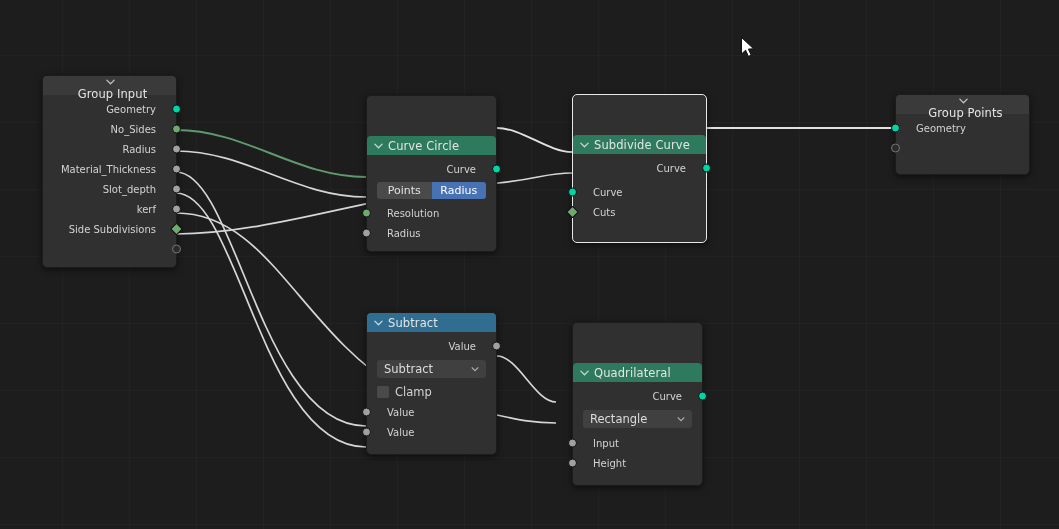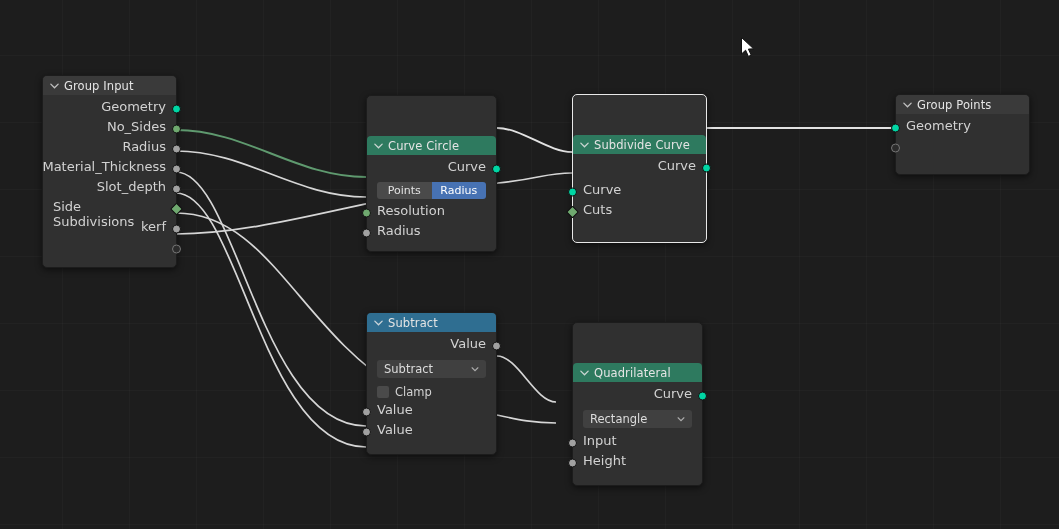--- a/index.html
+++ b/index.html
@@ -34,31 +34,31 @@
     height: 19px;
     border-radius: 4px 4px 0 0;
     display: flex; align-items: center;
     padding-left: 6px;
     font-size: 11.5px;
     color: #e4e4e4;
     letter-spacing: 0.1px;
   }
   .node-header.green  { background: #2e7a5f; margin-top: 40px; }
   .node-header.blue   { background: #2f6e91; }
-  .node-header.gray   { background: #3a3a3a; }
+  .node-header.gray   { background: #3a3a3a; flex-direction: column; }
   .chev { width: 11px; height: 11px; margin-right: 4px; flex: 0 0 auto; opacity: .85; }
   .node-body { padding: 4px 0 8px 0; position: relative; }
 
   .row {
     position: relative;
     height: 20px;
-    display: flex; 
-    font-size: 13px;
+    display: flex; align-items: center;
+    font-size: 10px;
     color: #d2d2d2;
-    padding: 0 10px;
+    padding: 0 20px;
   }
   .row.out { justify-content: flex-end; }
   .row.in  { justify-content: flex-start; }
 
   .sock {
     position: absolute;
     width: 9px; height: 9px;
     border-radius: 50%;
     border: 1px solid #121212;
     top: 50%;
@@ -177,26 +177,26 @@
       </div>
       <div class="row out">
         <span>Material_Thickness</span>
         <span class="sock right gray"></span>
       </div>
       <div class="row out">
         <span>Slot_depth</span>
         <span class="sock right gray"></span>
       </div>
       <div class="row out">
+        <span>kerf</span>
+        <span class="sock right gray"></span>
+      </div>
+      <div class="row out">
         <span>Side Subdivisions</span>
         <span class="sock right diamond"></span>
-      </div>
-      <div class="row out">
-        <span>kerf</span>
-        <span class="sock right gray"></span>
       </div>
       <div class="row out">
         <span></span>
         <span class="sock right empty"></span>
       </div>
     </div>
   </div>
 
   <div class="node" style="left:366px; top:95px; width:131px;">
     <div class="node-header green">

